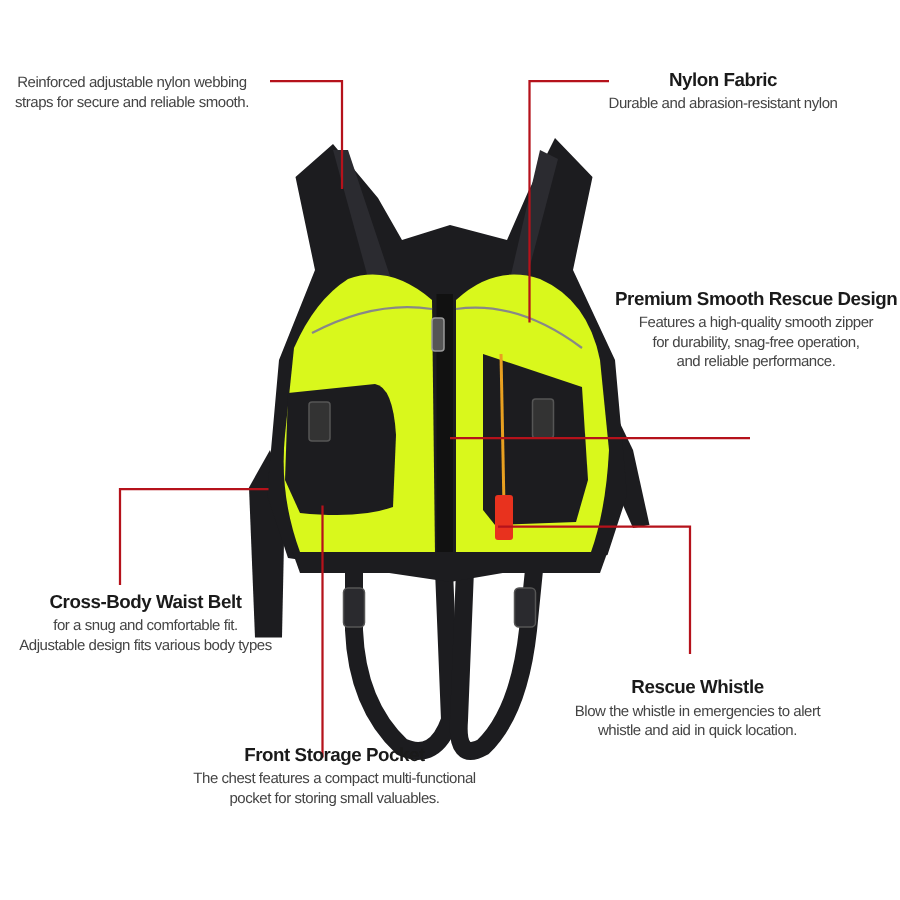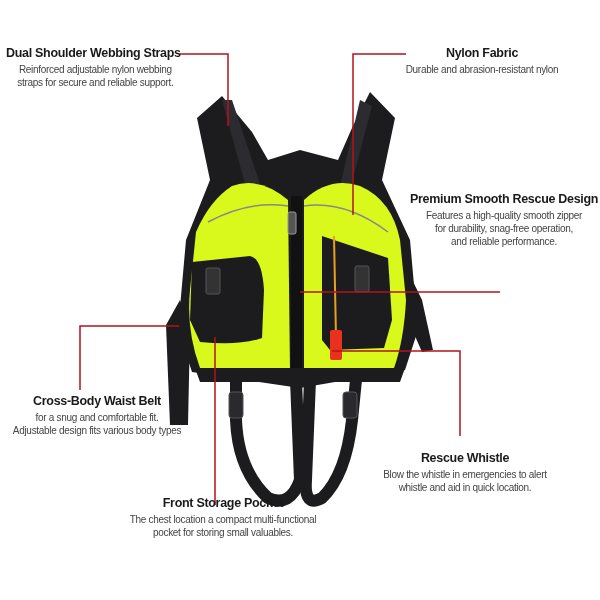--- a/index.html
+++ b/index.html
@@ -56,24 +56,23 @@
     <polyline points="180,54 228,54 228,126"></polyline>
     <polyline points="406,54 353,54 353,215"></polyline>
     <polyline points="300,292 500,292"></polyline>
     <polyline points="332,351 460,351 460,436"></polyline>
     <polyline points="179,326 80,326 80,390"></polyline>
     <polyline points="215,337 215,505"></polyline>
   </g>
 </svg>
 
 <div class="callout c-left" style="left:6px; top:46px;">
-  <div class="title">Dual Shoulder Webbing Straps</div>
   <div class="desc" style="padding-left:4px;">
     <div>Reinforced adjustable nylon webbing</div>
-    <div>straps for secure and reliable support.</div>
+    <div>straps for secure and reliable smooth.</div>
   </div>
 </div>
 
 <div class="callout c-center" style="left:384px; top:46px; width:196px;">
   <div class="title">Nylon Fabric</div>
   <div class="desc">
     <div>Durable and abrasion-resistant nylon</div>
   </div>
 </div>
 
@@ -98,16 +97,16 @@
   <div class="title">Rescue Whistle</div>
   <div class="desc">
     <div>Blow the whistle in emergencies to alert</div>
     <div>whistle and aid in quick location.</div>
   </div>
 </div>
 
 <div class="callout c-center" style="left:110px; top:496px; width:226px;">
   <div class="title">Front Storage Pocket</div>
   <div class="desc">
-    <div>The chest location a compact multi-functional</div>
+    <div>The chest features a compact multi-functional</div>
     <div>pocket for storing small valuables.</div>
   </div>
 </div>
 
 </body></html>

